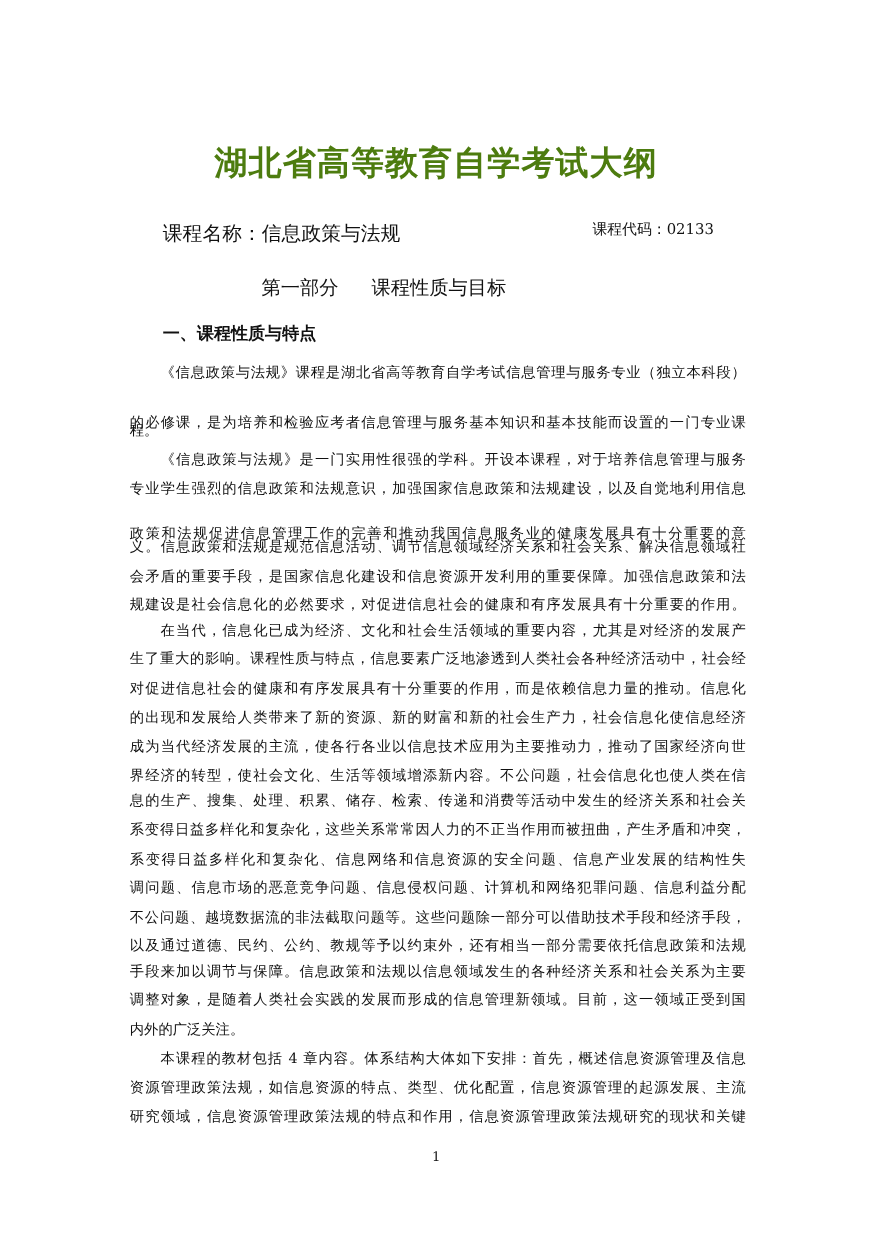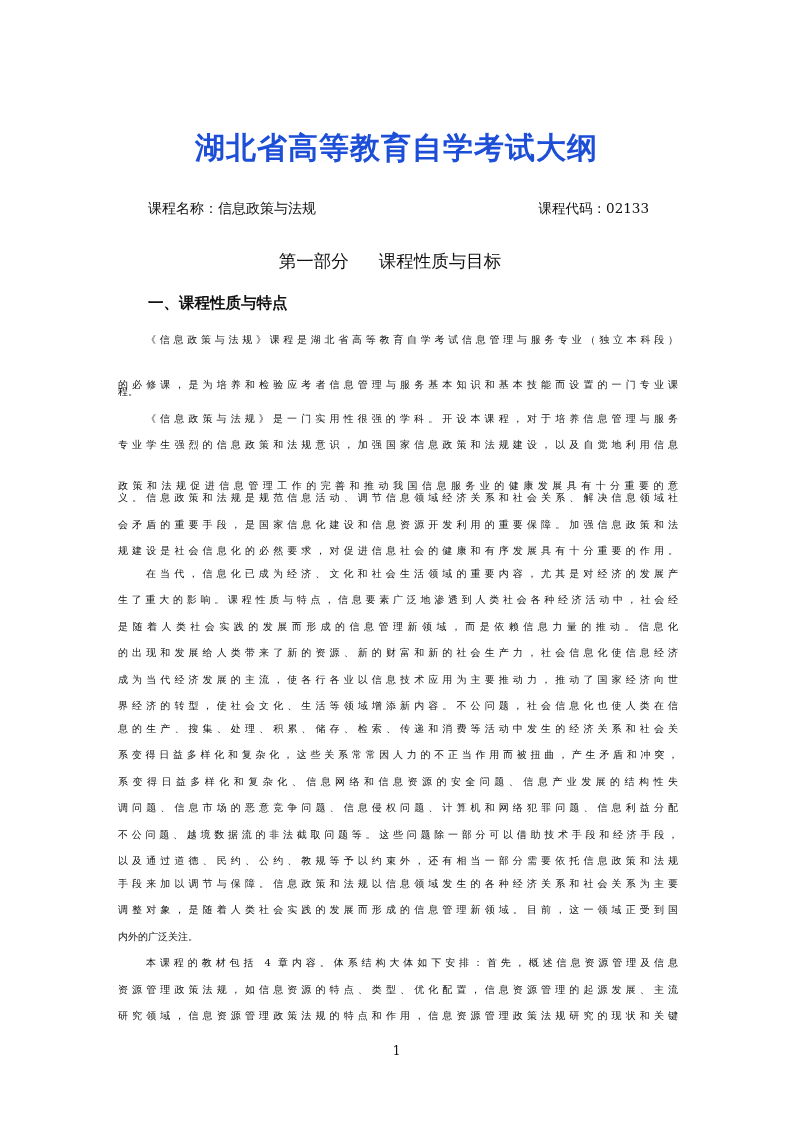--- a/index.html
+++ b/index.html
@@ -1,28 +1,28 @@
 <!DOCTYPE html>
 <html><head>
 <meta charset="utf-8">
 <style>
   html, body { margin: 0; padding: 0; background: #ffffff; }
   body { width: 793px; height: 1122px; position: relative; overflow: hidden;
          font-family: "DejaVu Serif", "Liberation Serif", serif; color: #111; }
   .title { position: absolute; left: 0; width: 793px; top: 128px; text-align: center;
            font-family: "DejaVu Sans", "Liberation Sans", sans-serif; font-weight: bold;
-           font-size: 30px; letter-spacing: 1px; color: #1d4ed8; }
-  .meta-left { position: absolute; left: 148px; top: 200px; font-size: 14px; }
+           font-size: 30px; letter-spacing: 1px; color: #4d7c0f; }
+  .meta-left { position: absolute; left: 148px; top: 200px; font-size: 18px; }
   .meta-right { position: absolute; right: 144px; top: 200px; font-size: 13.5px; }
   .part { position: absolute; left: 0; width: 698px; top: 249px; text-align: center;
-          font-family: "DejaVu Sans", "Liberation Sans", sans-serif; font-size: 17.5px; padding-left: 41px; }
+          font-family: "DejaVu Sans", "Liberation Sans", sans-serif; font-size: 17.5px; }
   .part .gap { display: inline-block; width: 30px; }
   .section { position: absolute; left: 148px; top: 293px;
              font-family: Liberation Serif, serif; font-weight: bold; font-size: 15.5px; }
-  .line { position: absolute; left: 118px; width: 560px; font-size: 10px; white-space: nowrap;
+  .line { position: absolute; left: 118px; width: 560px; font-size: 13px; white-space: nowrap;
           text-align: justify; text-align-last: justify; height: 20px; line-height: 20px; }
   .line.indent { left: 146px; width: 532px; }
   .line.last { text-align-last: left; }
   .pagenum { position: absolute; left: 0; width: 793px; top: 1044px; text-align: center; font-size: 12px; }
 </style>
 </head>
 <body>
 
 <div class="title">湖北省高等教育自学考试大纲</div>
 <div class="meta-left">课程名称：信息政策与法规</div>
@@ -35,21 +35,21 @@
   <div class="line" style="top:375px">的必修课，是为培养和检验应考者信息管理与服务基本知识和基本技能而设置的一门专业课</div>
   <div class="line last" style="top:382px">程。</div>
   <div class="line indent" style="top:409px">《信息政策与法规》是一门实用性很强的学科。开设本课程，对于培养信息管理与服务</div>
   <div class="line" style="top:435px">专业学生强烈的信息政策和法规意识，加强国家信息政策和法规建设，以及自觉地利用信息</div>
   <div class="line" style="top:476px">政策和法规促进信息管理工作的完善和推动我国信息服务业的健康发展具有十分重要的意</div>
   <div class="line" style="top:488px">义。信息政策和法规是规范信息活动、调节信息领域经济关系和社会关系、解决信息领域社</div>
   <div class="line" style="top:515px">会矛盾的重要手段，是国家信息化建设和信息资源开发利用的重要保障。加强信息政策和法</div>
   <div class="line" style="top:541px">规建设是社会信息化的必然要求，对促进信息社会的健康和有序发展具有十分重要的作用。</div>
   <div class="line indent" style="top:564px">在当代，信息化已成为经济、文化和社会生活领域的重要内容，尤其是对经济的发展产</div>
   <div class="line" style="top:590px">生了重大的影响。课程性质与特点，信息要素广泛地渗透到人类社会各种经济活动中，社会经</div>
-  <div class="line" style="top:617px">是随着人类社会实践的发展而形成的信息管理新领域，而是依赖信息力量的推动。信息化</div>
+  <div class="line" style="top:617px">对促进信息社会的健康和有序发展具有十分重要的作用，而是依赖信息力量的推动。信息化</div>
   <div class="line" style="top:643px">的出现和发展给人类带来了新的资源、新的财富和新的社会生产力，社会信息化使信息经济</div>
   <div class="line" style="top:670px">成为当代经济发展的主流，使各行各业以信息技术应用为主要推动力，推动了国家经济向世</div>
   <div class="line" style="top:696px">界经济的转型，使社会文化、生活等领域增添新内容。不公问题，社会信息化也使人类在信</div>
   <div class="line" style="top:719px">息的生产、搜集、处理、积累、储存、检索、传递和消费等活动中发生的经济关系和社会关</div>
   <div class="line" style="top:745px">系变得日益多样化和复杂化，这些关系常常因人力的不正当作用而被扭曲，产生矛盾和冲突，</div>
   <div class="line" style="top:772px">系变得日益多样化和复杂化、信息网络和信息资源的安全问题、信息产业发展的结构性失</div>
   <div class="line" style="top:798px">调问题、信息市场的恶意竞争问题、信息侵权问题、计算机和网络犯罪问题、信息利益分配</div>
   <div class="line" style="top:825px">不公问题、越境数据流的非法截取问题等。这些问题除一部分可以借助技术手段和经济手段，</div>
   <div class="line" style="top:851px">以及通过道德、民约、公约、教规等予以约束外，还有相当一部分需要依托信息政策和法规</div>
   <div class="line" style="top:874px">手段来加以调节与保障。信息政策和法规以信息领域发生的各种经济关系和社会关系为主要</div>

